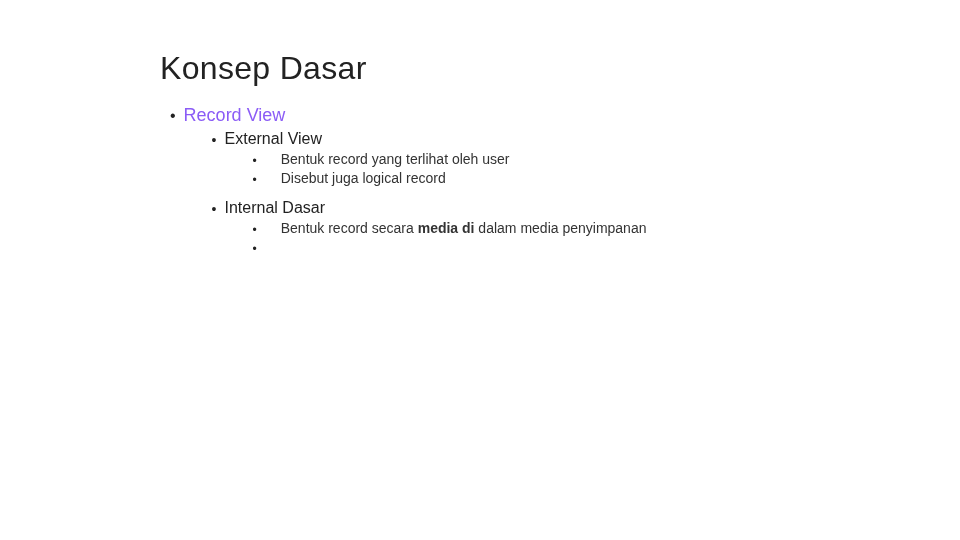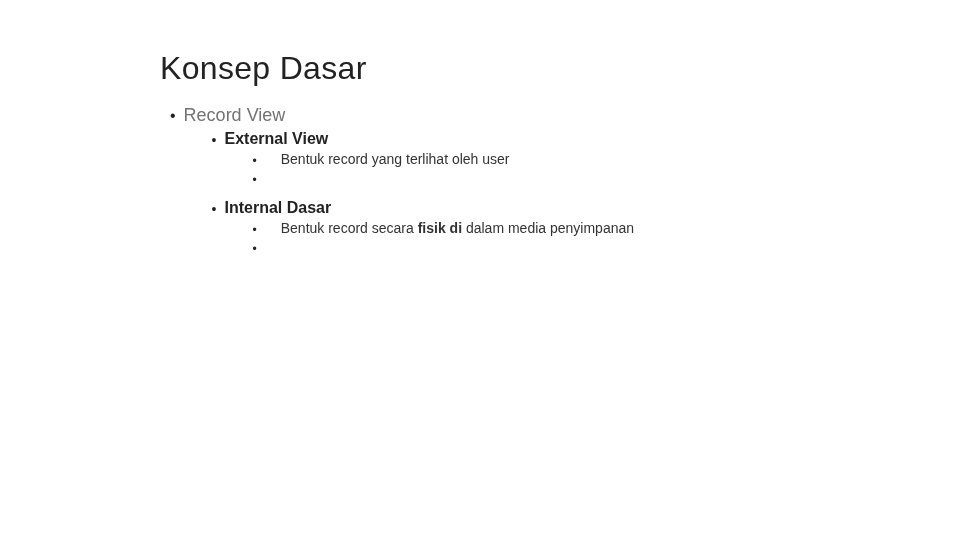--- a/index.html
+++ b/index.html
@@ -45,21 +45,21 @@
     .bullet1 {
       font-size: 16px;
       color: #222;
       margin-right: 8px;
       margin-top: 2px;
       flex-shrink: 0;
     }
 
     .level1-label {
       font-size: 18px;
-      color: #737373;
+      color: #8b5cf6;
       font-weight: 400;
       text-align: right;
     }
 
     .level2 {
       margin-left: 28px;
       margin-top: 4px;
     }
 
     .level2-item {
@@ -72,21 +72,21 @@
       font-size: 14px;
       color: #222;
       margin-right: 8px;
       margin-top: 2px;
       flex-shrink: 0;
     }
 
     .level2-label {
       font-size: 16px;
       color: #222222;
-      font-weight: 700;
+      font-weight: 400;
     }
 
     .level3 {
       margin-left: 28px;
       margin-top: 3px;
     }
 
     .level3-item {
       display: flex;
       align-items: flex-start;
@@ -137,34 +137,35 @@
             <div>
               <span class="level2-label">External View</span>
 
               <div class="level3">
                 <div class="level3-item">
                   <span class="bullet3">•</span>
                   <span class="level3-label">Bentuk record yang terlihat oleh user</span>
                 </div>
                 <div class="level3-item">
                   <span class="bullet3">•</span>
+                  <span class="level3-label">Disebut juga logical record</span>
                 </div>
               </div>
             </div>
           </div>
 
           <div class="level2-item section-gap">
             <span class="bullet2">•</span>
             <div>
               <span class="level2-label">Internal Dasar</span>
 
               <div class="level3">
                 <div class="level3-item">
                   <span class="bullet3">•</span>
-                  <span class="level3-label">Bentuk record secara <span class="bold-text">fisik di</span> dalam media penyimpanan</span>
+                  <span class="level3-label">Bentuk record secara <span class="bold-text">media di</span> dalam media penyimpanan</span>
                 </div>
                 <div class="level3-item">
                   <span class="bullet3">•</span>
                 </div>
               </div>
             </div>
           </div>
 
         </div>
       </div>

